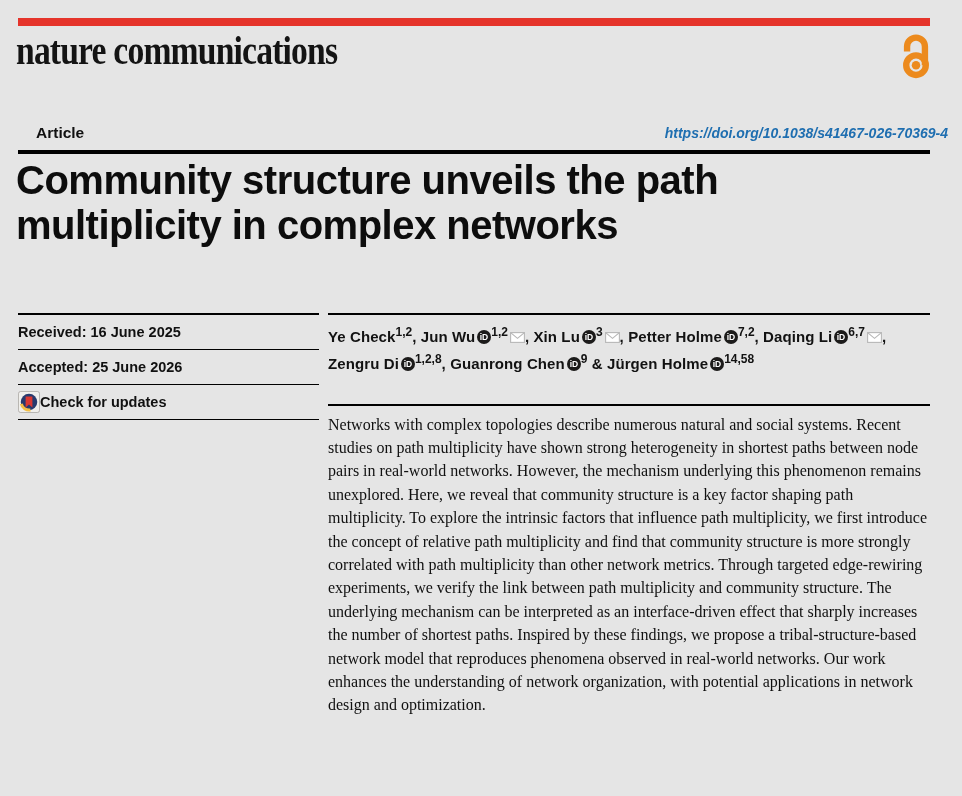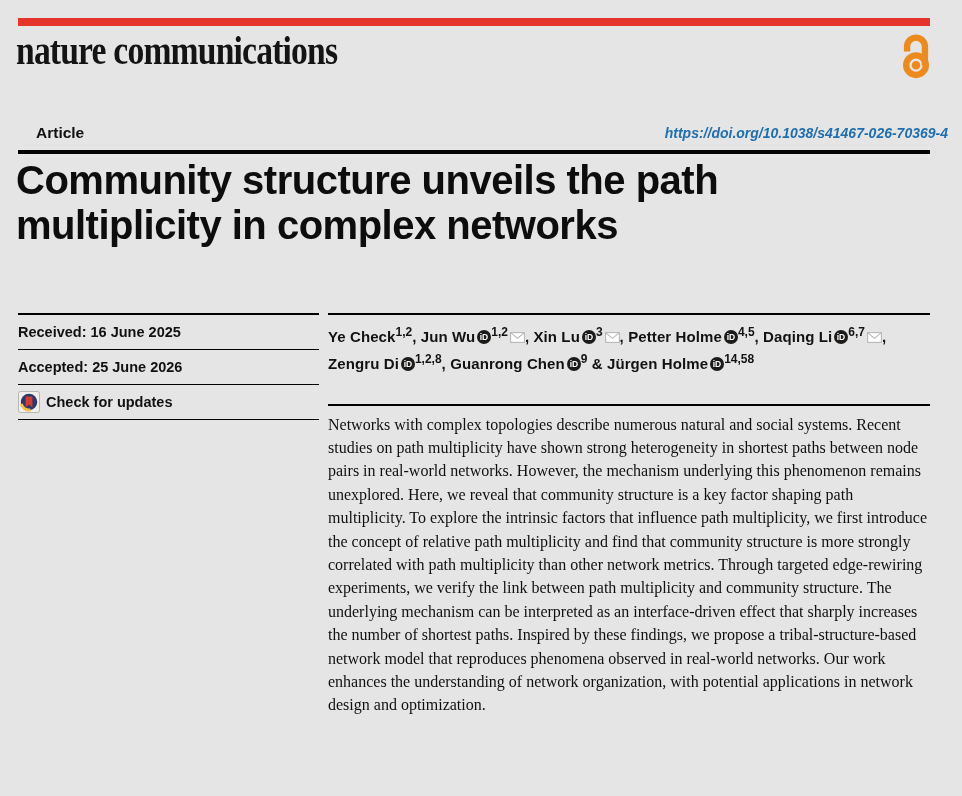--- a/index.html
+++ b/index.html
@@ -17,21 +17,21 @@
   .doi-link { font-size:14px; font-weight:bold; color:#1e6eb0; text-decoration:none;font-style:italic; }
 
   .title-rule { position:absolute; left:18px; top:150px; width:912px; height:3.5px; background:#000; }
 
   .paper-title { position:absolute; left:16px; top:158px; width:912px; font-family:Liberation Sans, sans-serif; font-weight:bold; font-size:40px; line-height:45px; letter-spacing:-0.5px; color:#0d0d0d; }
 
   .left-col { position:absolute; left:18px; top:313px; width:301px; border-top:2.5px solid #000; }
   .meta-row { height:35px; display:flex; align-items:center; border-bottom:1.4px solid #000; }
   .meta-bold { font-size:14.5px; font-weight:bold; color:#111; }
   .meta-serif { font-family:"Liberation Serif", serif; font-size:15.5px; font-weight:normal; color:#111; }
-  .check-row { gap:6px; }
+  .check-row { }
   .check-label { font-size:14.5px; font-weight:bold; color:#111; }
   .crossmark { display:inline-block; width:22px; height:22px; }
 
   .right-col { position:absolute; left:328px; top:313px; width:602px; border-top:2.5px solid #000; }
   .authors { padding-top:9px; font-size:15px; line-height:25px; font-weight:bold; color:#121212; letter-spacing:0.1px; }
   .authors sup { font-size:12px; font-weight:bold; vertical-align:baseline; position:relative; top:-6px; letter-spacing:0; }
   .orcid-badge { display:inline-block; vertical-align:-2px; margin-left:2px; cursor:pointer; }
   .mail-badge { display:inline-block; vertical-align:-1px; margin-left:2px; cursor:pointer; }
   .authors-divider { margin-top:26px; width:602px; height:1.6px; background:#000; }
   .abstract { margin-top:7px; font-family:"Liberation Serif", serif; font-size:16px; line-height:23.4px; color:#101010; }
@@ -91,21 +91,21 @@
             <path d="M0.6 0.6 L7.5 6.4 L14.4 0.6" fill="none" stroke="#b7b7b7" stroke-width="1.1"></path>
           </svg></span><span>, </span><span>Xin Lu</span><span class="orcid-badge"><svg width="14" height="14" viewBox="0 0 14 14">
             <circle cx="7" cy="7" r="7" fill="#1c1b1a"></circle>
             <text x="7" y="10" font-size="8.5" fill="#ffffff" text-anchor="middle" font-family="Liberation Sans, sans-serif" font-weight="bold">iD</text>
           </svg></span><sup>3</sup><span class="mail-badge"><svg width="15" height="11" viewBox="0 0 15 11">
             <rect x="0.6" y="0.6" width="13.8" height="9.8" fill="#ffffff" stroke="#b7b7b7" stroke-width="1.1"></rect>
             <path d="M0.6 0.6 L7.5 6.4 L14.4 0.6" fill="none" stroke="#b7b7b7" stroke-width="1.1"></path>
           </svg></span><span>, </span><span>Petter Holme</span><span class="orcid-badge"><svg width="14" height="14" viewBox="0 0 14 14">
             <circle cx="7" cy="7" r="7" fill="#1c1b1a"></circle>
             <text x="7" y="10" font-size="8.5" fill="#ffffff" text-anchor="middle" font-family="Liberation Sans, sans-serif" font-weight="bold">iD</text>
-          </svg></span><sup>4,5</sup><span>, </span><span>Daqing Li</span><span class="orcid-badge"><svg width="14" height="14" viewBox="0 0 14 14">
+          </svg></span><sup>7,2</sup><span>, </span><span>Daqing Li</span><span class="orcid-badge"><svg width="14" height="14" viewBox="0 0 14 14">
             <circle cx="7" cy="7" r="7" fill="#1c1b1a"></circle>
             <text x="7" y="10" font-size="8.5" fill="#ffffff" text-anchor="middle" font-family="Liberation Sans, sans-serif" font-weight="bold">iD</text>
           </svg></span><sup>6,7</sup><span class="mail-badge"><svg width="15" height="11" viewBox="0 0 15 11">
             <rect x="0.6" y="0.6" width="13.8" height="9.8" fill="#ffffff" stroke="#b7b7b7" stroke-width="1.1"></rect>
             <path d="M0.6 0.6 L7.5 6.4 L14.4 0.6" fill="none" stroke="#b7b7b7" stroke-width="1.1"></path>
           </svg></span><span>,</span><br><span>Zengru Di</span><span class="orcid-badge"><svg width="14" height="14" viewBox="0 0 14 14">
             <circle cx="7" cy="7" r="7" fill="#1c1b1a"></circle>
             <text x="7" y="10" font-size="8.5" fill="#ffffff" text-anchor="middle" font-family="Liberation Sans, sans-serif" font-weight="bold">iD</text>
           </svg></span><sup>1,2,8</sup><span>, </span><span>Guanrong Chen</span><span class="orcid-badge"><svg width="14" height="14" viewBox="0 0 14 14">
             <circle cx="7" cy="7" r="7" fill="#1c1b1a"></circle>

